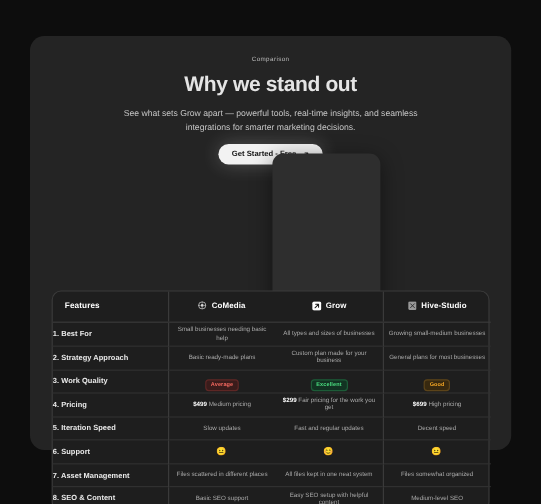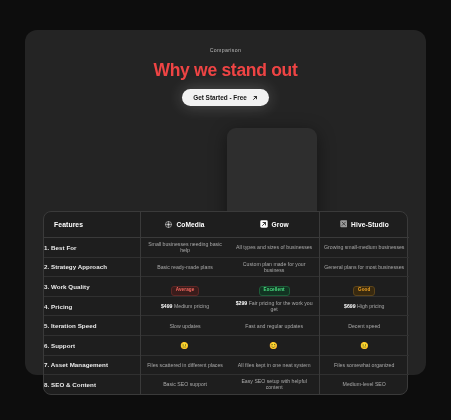--- a/index.html
+++ b/index.html
@@ -42,21 +42,21 @@
   .eyebrow {
     font-size: 5.2px;
     letter-spacing: 0.35px;
     color: #b9b9b9;
     margin: 0 0 7px 0;
     font-weight: 400;
   }
   .hero-title {
     font-size: 17.5px;
     font-weight: 700;
-    color: #ef4444;
+    color: #e5e5e5;
     margin: 0 0 8px 0;
     letter-spacing: -0.3px;
   }
   .hero-sub {
     font-size: 7.2px;
     line-height: 1.55;
     color: #c5c5c5;
     margin: 0 auto 9px auto;
     max-width: 270px;
     font-weight: 400;
@@ -191,20 +191,21 @@
 </style>
 </head>
 <body>
 
 <div class="page">
   <div class="outer-card">
 
     <div class="hero">
       <div class="eyebrow">Comparison</div>
       <h1 class="hero-title">Why we stand out</h1>
+      <p class="hero-sub">See what sets Grow apart — powerful tools, real-time insights, and seamless integrations for smarter marketing decisions.</p>
       <div class="cta-wrap">
         <button class="cta">
           <span>Get Started - Free</span>
           <span class="cta-icon">
             <svg width="6" height="6" viewBox="0 0 10 10">
               <path d="M2.6 7.4 L7.4 2.6 M3.6 2.6 H7.4 V6.4" stroke="#161616" stroke-width="1.5" fill="none" stroke-linecap="round" stroke-linejoin="round"></path>
             </svg>
           </span>
         </button>
       </div>

